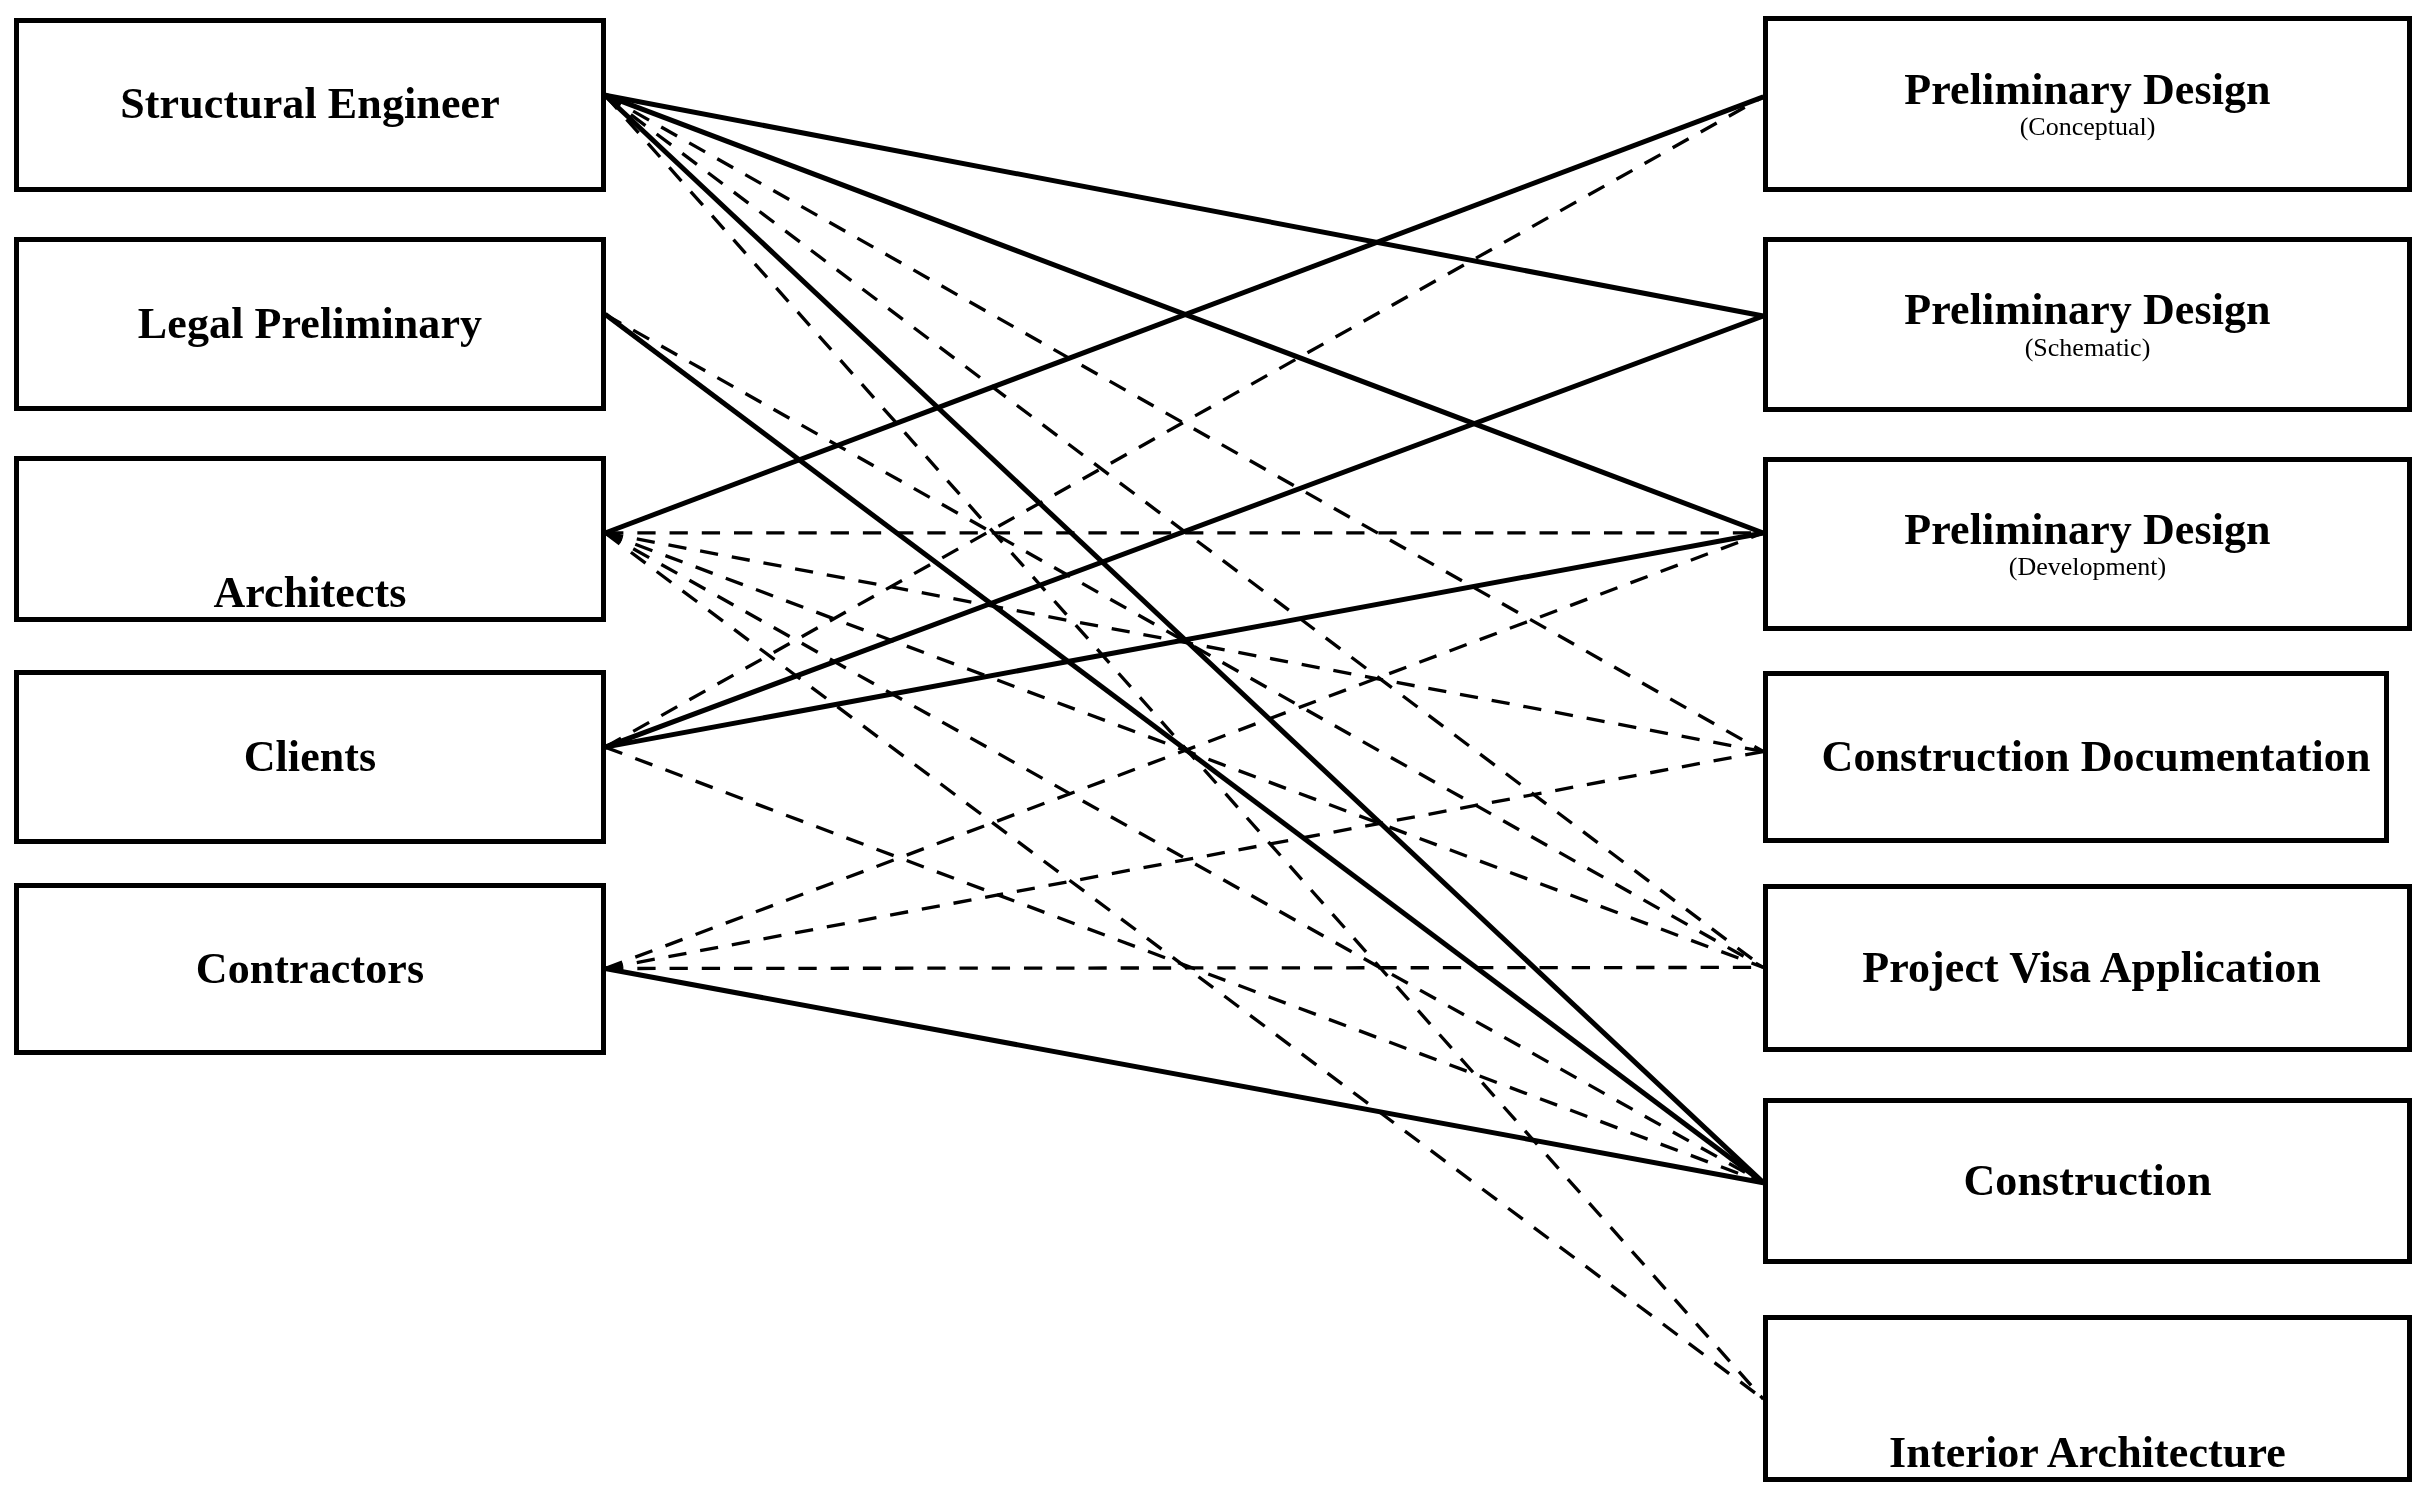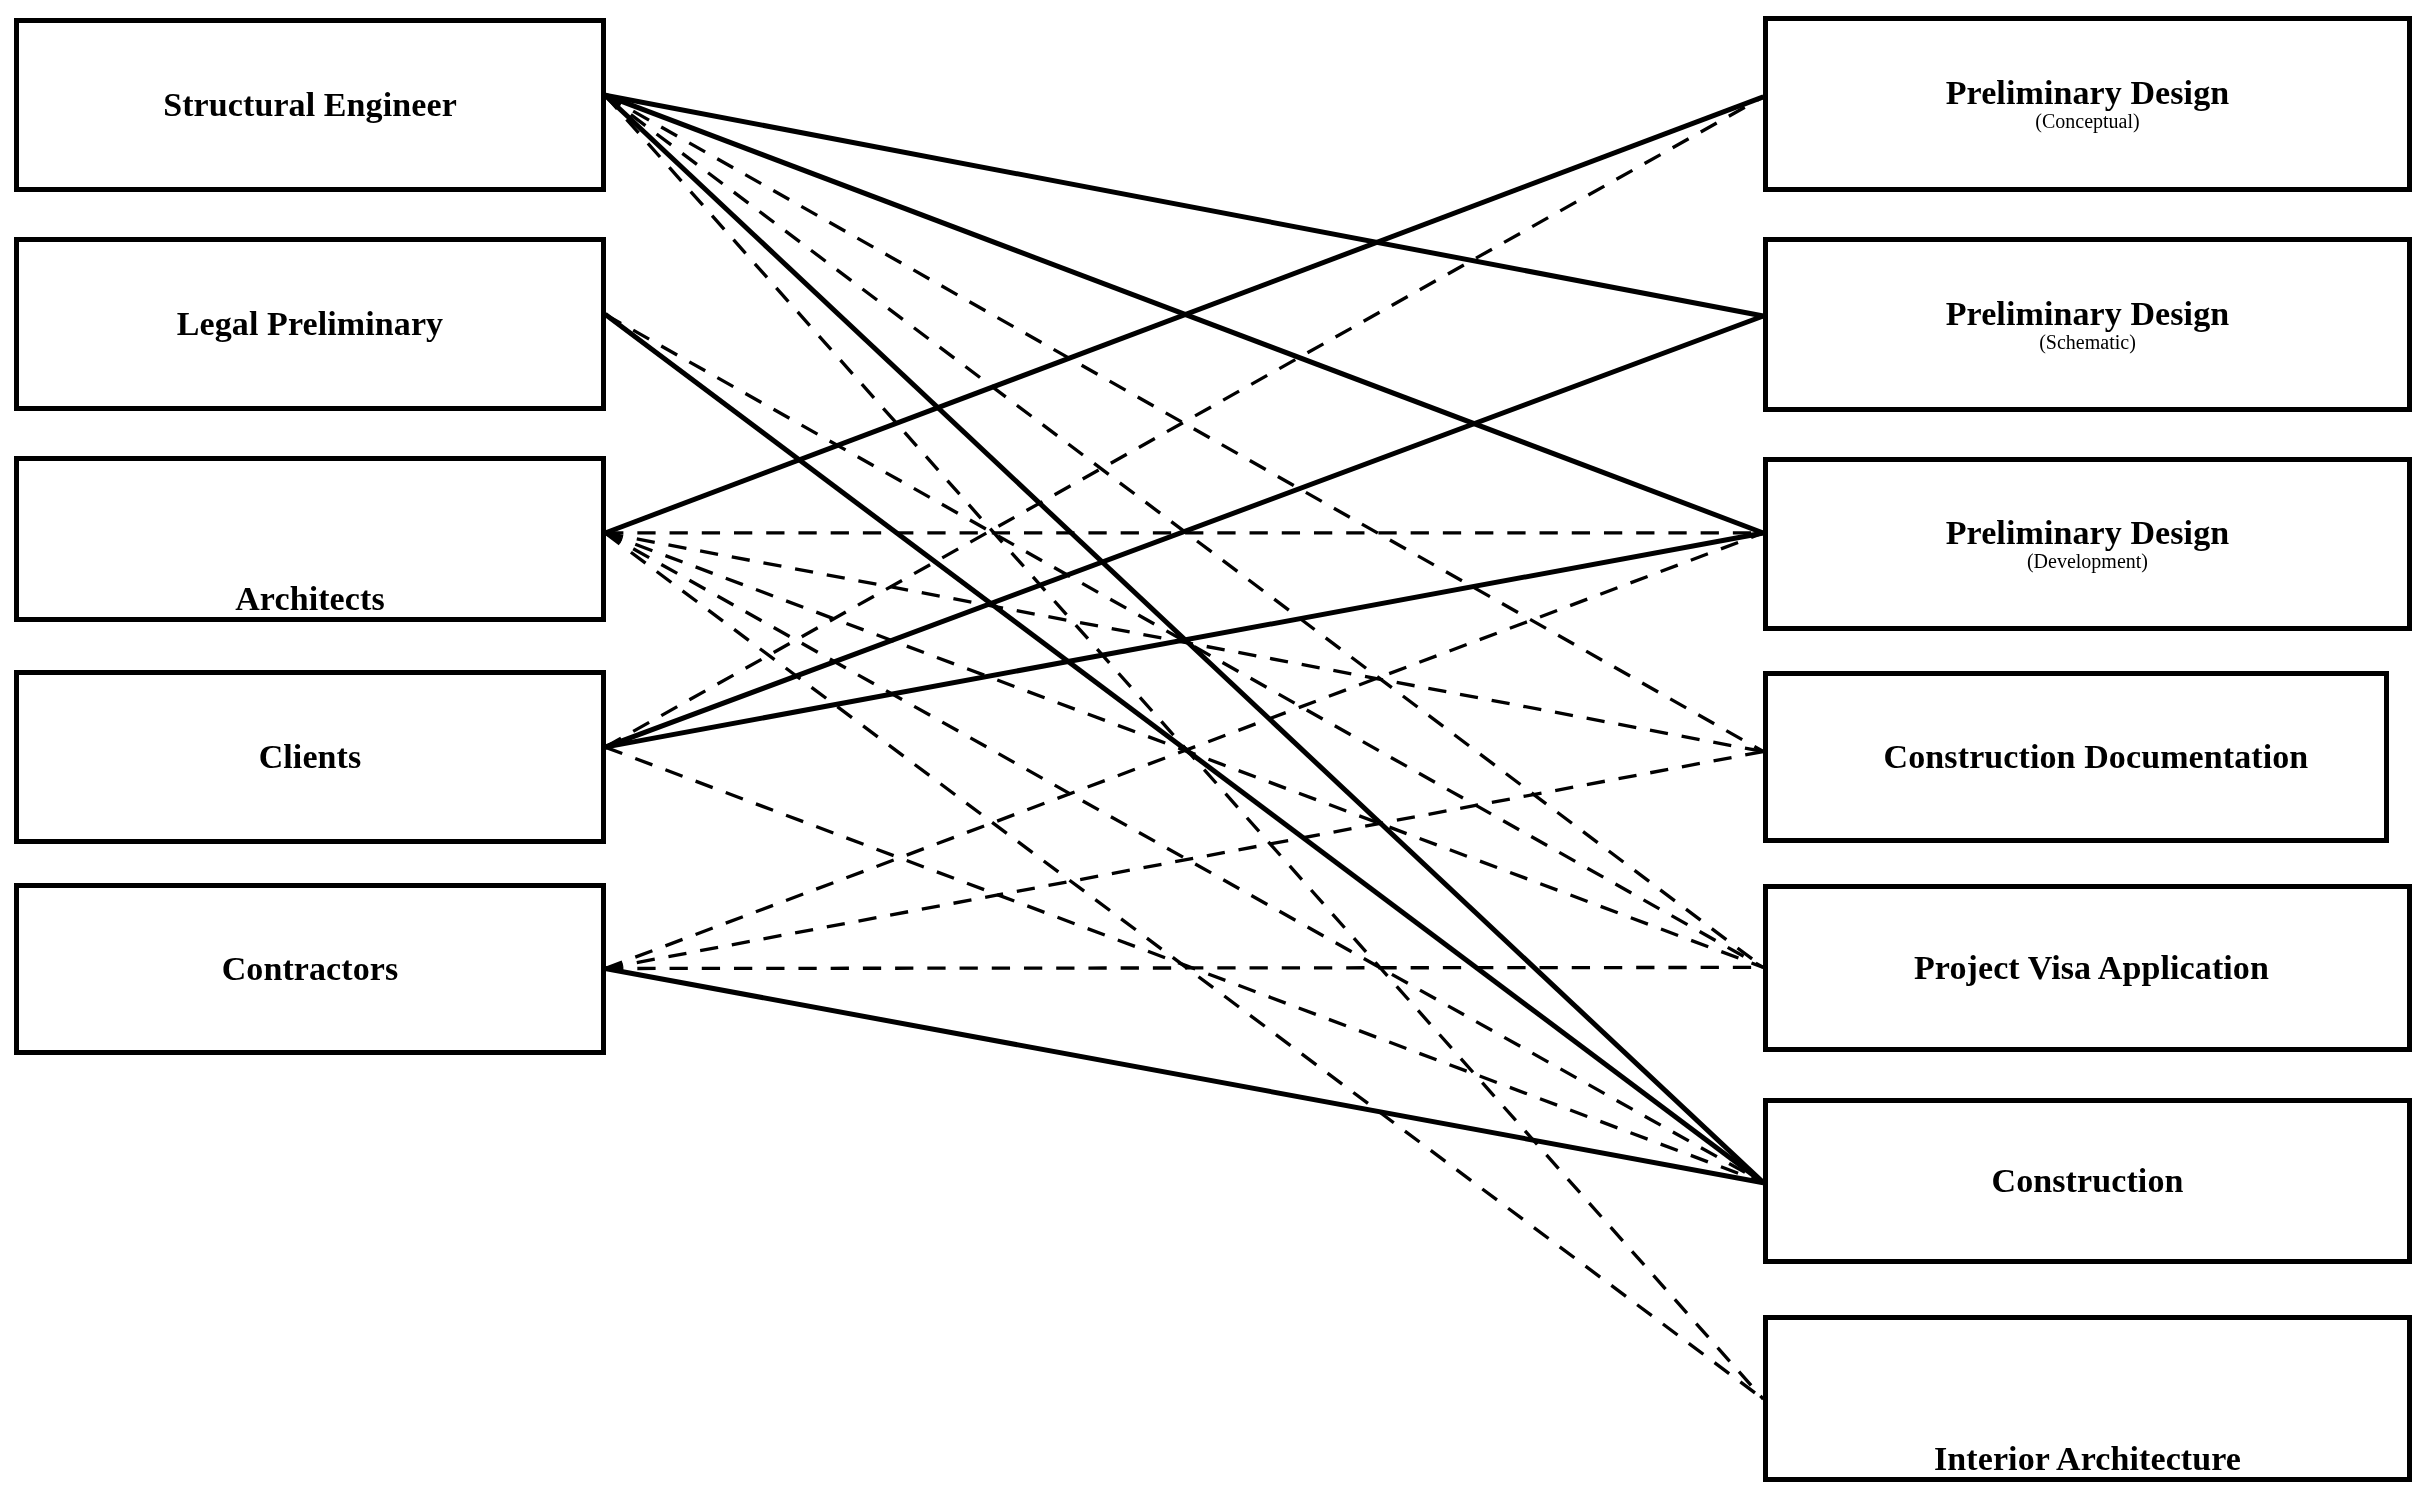--- a/index.html
+++ b/index.html
@@ -1,22 +1,22 @@
 <!DOCTYPE html>
 <html style="font-size:8.9px"><head>
 <meta charset="utf-8">
 <style>
   html,body{margin:0;padding:0;background:#ffffff;}
   body{width:2426px;height:1507px;overflow:hidden;font-family:"Liberation Serif",serif;}
   #stage{position:relative;width:2426px;height:1507px;background:#fff;}
   #edges{position:absolute;left:0;top:0;width:2426px;height:1507px;}
   .node{position:absolute;box-sizing:border-box;background:#ffffff;border:5px solid #000000;
         display:flex;flex-direction:column;align-items:center;justify-content:center;text-align:center;}
-  .node .t1{font-size:34px;font-weight:700;line-height:1.06;color:#000;letter-spacing:0.1px;}
-  .node .t2{font-size:20px;font-weight:400;line-height:1.08;color:#000;}
+  .node .t1{font-size:44px;font-weight:700;line-height:1.06;color:#000;letter-spacing:0.1px;}
+  .node .t2{font-size:26px;font-weight:400;line-height:1.08;color:#000;}
   .node .t2:empty{display:none;}
 </style>
 </head>
 <body>
 
 <div id="stage">
   <svg id="edges" viewBox="0 0 4382 2723" preserveAspectRatio="none" xmlns="http://www.w3.org/2000/svg">
       <line x1="1093" y1="172" x2="3185" y2="571" stroke="#000000" stroke-width="9" stroke-linecap="butt"></line>
       <line x1="1093" y1="172" x2="3185" y2="963" stroke="#000000" stroke-width="9" stroke-linecap="butt"></line>
       <line x1="1093" y1="172" x2="3185" y2="2137" stroke="#000000" stroke-width="9" stroke-linecap="butt"></line>

